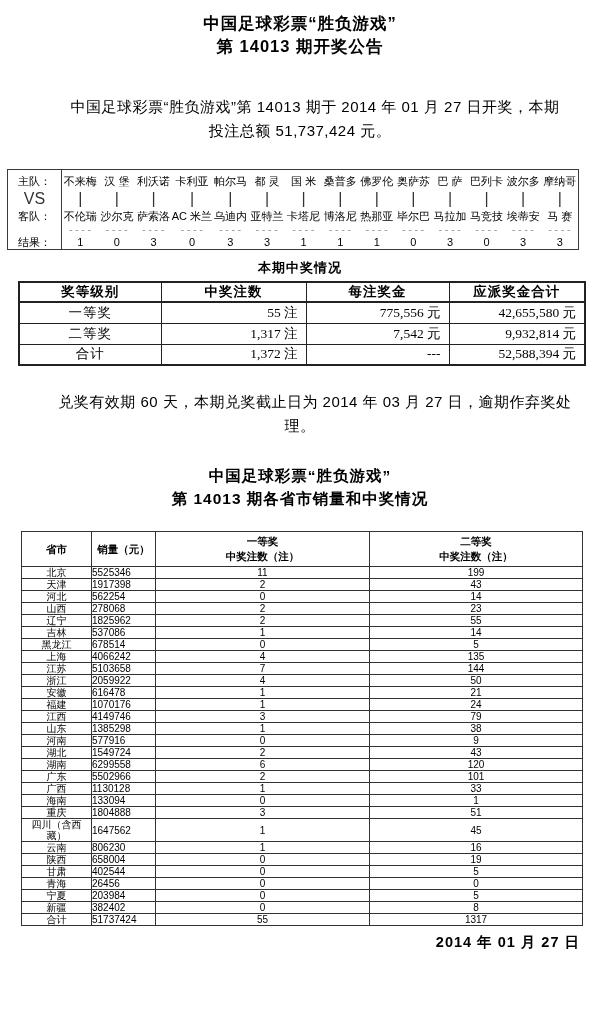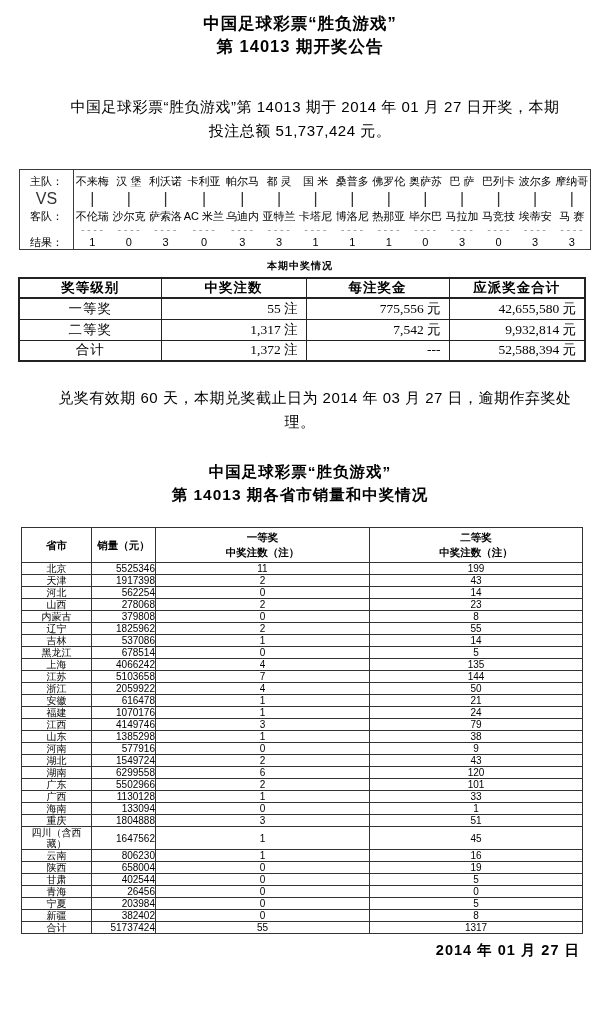--- a/index.html
+++ b/index.html
@@ -10,39 +10,39 @@
   }
   .doc-title { margin-top:12px; text-align:center; font-size:16.5px; font-weight:bold; line-height:23px; letter-spacing:1px; }
   .doc-title div { letter-spacing:1px; }
 
   .para { margin:0 10px; font-size:15px; line-height:24px; letter-spacing:0.5px;text-align:center; }
   .para-indent { text-indent:2em; }
   .intro { margin-top:37px; }
   .redeem { margin-top:24px; }
 
   
-  .match-table { display:flex; margin:26px 0 0 19px; width:572px; height:81px; border:1px solid #3a3a3a; }
+  .match-table { display:flex; margin:26px 0 0 7px; width:572px; height:81px; border:1px solid #3a3a3a; }
   .mt-labels {
     width:54px; border-right:1px solid #3a3a3a; flex:none;
     display:grid; grid-template-rows:21px 15px 20px 8px 14px;
     padding-top:1px; text-align:center; font-size:11px;
   }
   .mt-cols { flex:1; display:flex; }
   .mt-col {
     flex:1; display:grid; grid-template-rows:21px 15px 20px 8px 14px;
     padding-top:1px; text-align:center; font-size:11px;
   }
   .mt-row-home { line-height:21px; white-space:nowrap; }
   .mt-row-vs { line-height:13px; color:#333; font-size:16px; }
   .mt-row-away { line-height:19px; white-space:nowrap; }
   .mt-row-dash { line-height:7px; color:#7f7f7f; font-size:9.5px; letter-spacing:0.5px; font-family:"Liberation Mono", monospace; }
   .mt-row-result { line-height:14px; }
 
   
-  .prize-title { margin-top:9px; text-align:center; font-size:10px; font-weight:bold; letter-spacing:1px; }
+  .prize-title { margin-top:9px; text-align:center; font-size:13px; font-weight:bold; letter-spacing:1px; }
   .prize-table {
     border-collapse:collapse; table-layout:fixed;
     margin:4px 0 0 18px; width:566px;
     font-family:"Liberation Serif", serif; font-size:13.5px;
     border:2px solid #222;
   }
   .prize-table th {
     font-family:"Liberation Sans", sans-serif; font-weight:bold; font-size:13.5px;
     border:1px solid #222; border-bottom:2px solid #222; height:16px; letter-spacing:1px;
   }
@@ -55,21 +55,21 @@
   
   .prov-table {
     border-collapse:collapse; table-layout:fixed;
     margin:21px 0 0 21px; width:561px;
     font-size:10px; border:1.5px solid #333;padding-left:44px;
   }
   .prov-table th, .prov-table td { border:1px solid #333; }
   .prov-table thead th { font-size:10.5px; font-weight:bold; line-height:15px; padding:2px 0; border-bottom:1.5px solid #333; }
   .prov-table td { height:12px; line-height:11px; padding:0; }
   .pv-name { text-align:center; }
-  .pv-sales { text-align:right; padding-right:5px; }
+  .pv-sales { padding-right:5px; }
   .pv-count { text-align:center; }
 
   .footer-date { margin:7px 20px 0 0; text-align:right; font-size:14.5px; font-weight:bold; letter-spacing:1px; }
 </style>
 </head>
 <body>
 
 <div class="doc-title">
   <div>中国足球彩票“胜负游戏”</div>
   <div>第 14013 期开奖公告</div>
@@ -301,26 +301,20 @@
         <td class="pv-count">14</td>
       </tr>
 
       <tr>
         <td class="pv-name">山西</td>
         <td class="pv-sales">278068</td>
         <td class="pv-count">2</td>
         <td class="pv-count">23</td>
       </tr>
 
-      <tr>
-        <td class="pv-name">内蒙古</td>
-        <td class="pv-sales">379808</td>
-        <td class="pv-count">0</td>
-        <td class="pv-count">8</td>
-      </tr>
 
       <tr>
         <td class="pv-name">辽宁</td>
         <td class="pv-sales">1825962</td>
         <td class="pv-count">2</td>
         <td class="pv-count">55</td>
       </tr>
 
       <tr>
         <td class="pv-name">吉林</td>

